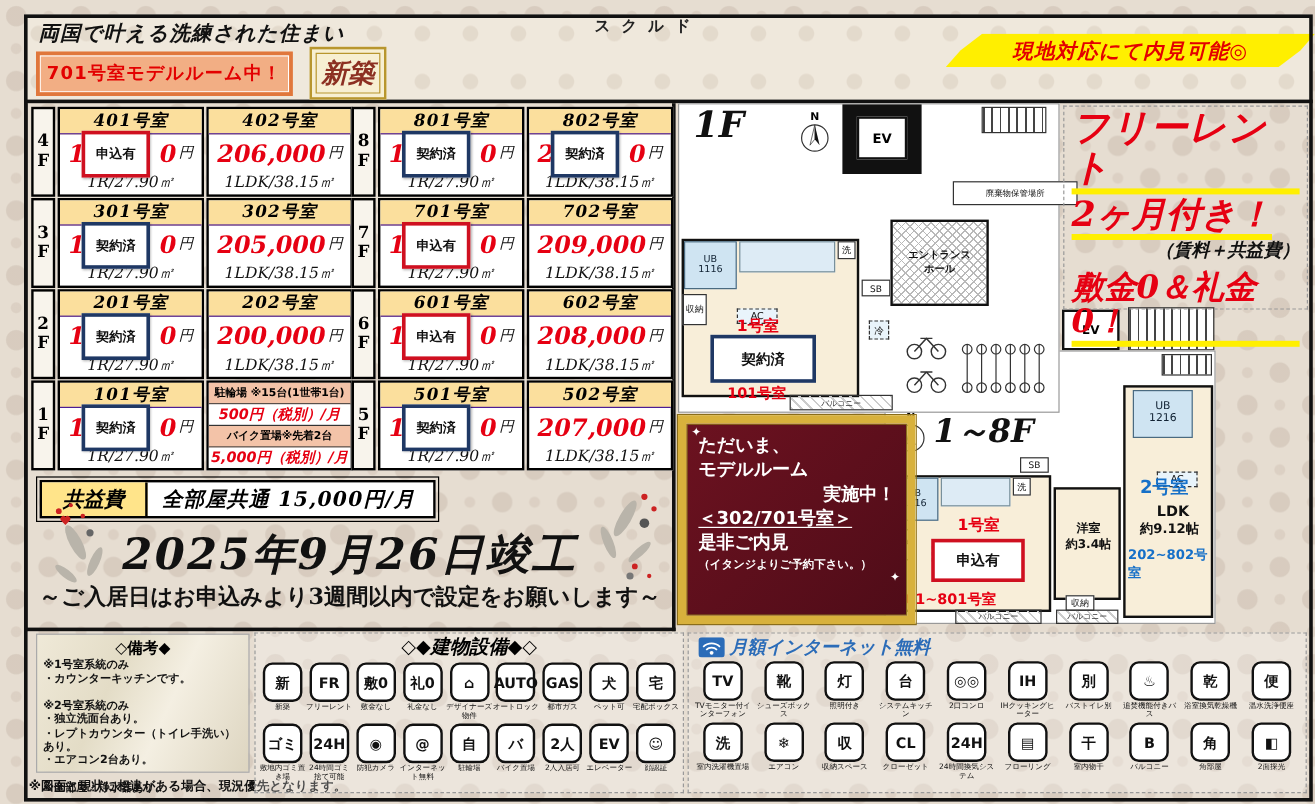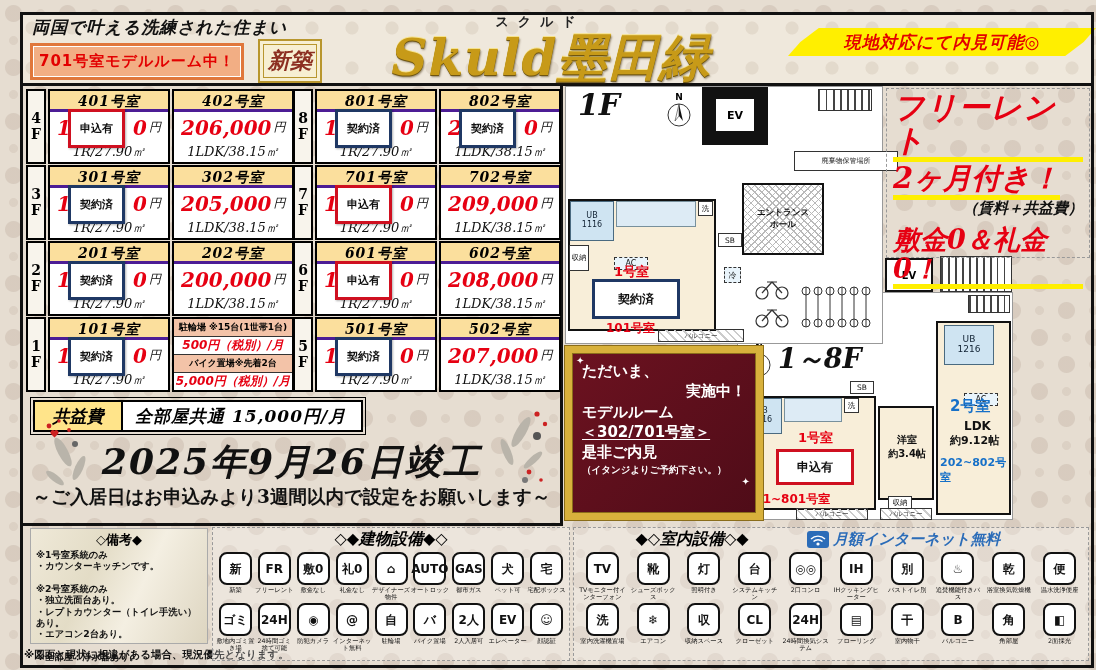--- a/index.html
+++ b/index.html
@@ -47,21 +47,21 @@
   
   .left-panel{ position:absolute; left:20px; top:86px; width:543px; height:440px; border:3px solid #111; border-top:none;}
   .tgroup{ position:absolute; top:3px; width:272px; }
   .tg0{ left:3px; } .tg1{ left:270px; }
   .prow{ display:flex; height:75px; margin-bottom:1px; }
   .flabel{ width:20px; border:2px solid #000; margin-right:2px; background:#f8f4ec;
     display:flex; flex-direction:column; align-items:center; justify-content:center;
     font-family:"DejaVu Serif","Liberation Serif",serif; font-weight:bold; font-size:14px; line-height:1.1;}
   .cell{ width:122px; border:2px solid #000; margin-right:2px; background:#fff; overflow:visible; position:relative;}
   .cell-head{ height:21px; line-height:21px; background:#fbdf9d; text-align:center;
-    font-family:"DejaVu Serif","Liberation Serif",serif; font-weight:bold; font-style:italic; font-size:14px; letter-spacing:1px; border-bottom:3px solid #4c1d95;}
+    font-family:"DejaVu Serif","Liberation Serif",serif; font-weight:bold; font-style:italic; font-size:14px; letter-spacing:1px; border-bottom:1px solid #4c1d95;}
   .cell-price{ position:relative; height:31px; display:flex; align-items:center; padding:0 7px;}
   .pnum{ color:#e60012; font-family:"DejaVu Serif","Liberation Serif",serif; font-weight:bold; font-style:italic; font-size:20px; letter-spacing:0px;}
   .pnum.full{ margin:0 auto; }
   .psp{ flex:1; }
   .yen{ color:#111; font-size:12px; font-family:"DejaVu Serif","Liberation Serif",serif; font-style:italic; margin-left:2px;}
   .badge{ position:absolute; left:18px; top:-3px; z-index:5; background:#fff; border:3px solid #1f3864;
     padding:11px 9px; font-size:11px; font-weight:bold; color:#111; line-height:1; box-shadow:1px 1px 2px rgba(0,0,0,.3);}
   .badge.b-red{ border-color:#cf1020; }
   .cell-layout{ height:20px; text-align:center; font-family:"DejaVu Serif","Liberation Serif",serif; font-style:italic; font-size:13px; color:#111;}
   .cell.parking{ display:flex; flex-direction:column; }
@@ -150,21 +150,20 @@
 <body>
 
 <div class="flyer">
   <div class="frame"></div>
 
   <div class="header">
     <div class="tagline serif">両国で叶える洗練された住まい</div>
     <div class="model-badge">701号室モデルルーム中！</div>
     <div class="new-badge serif">新築</div>
     <div class="furigana">スクルド</div>
-    <div class="main-title serif">Skuld墨田緑</div>
     <div class="visit-hl">現地対応にて内見可能◎</div>
   </div>
 
   <div class="left-panel">
     <div class="tgroup tg0">
         <div class="prow">
           <div class="flabel">
             <span>4</span>
             <span>F</span>
           </div>
@@ -508,22 +507,22 @@
           <circle cx="118" cy="16" r="4"></circle>
           <circle cx="118" cy="48" r="4"></circle>
       </g>
     </svg>
   </div>
 
   <div class="model-box">
     <span class="sparkle" style="left:4px; top:2px;">✦</span>
     <span class="sparkle" style="right:6px; bottom:26px;">✦</span>
     <div class="mline">ただいま、</div>
+    <div class="mline">モデルルーム</div>
     <div class="mline right">実施中！</div>
-    <div class="mline">モデルルーム</div>
     <div class="mline und">＜302/701号室＞</div>
     <div class="mline">是非ご内見</div>
     <div class="small">（イタンジよりご予約下さい。）</div>
   </div>
 
   <div class="promo">
     <div><span class="promo-line pl1">フリーレント</span></div>
     <div><span class="promo-line pl2">2ヶ月付き！</span></div>
     <div class="promo-line pl3">（賃料＋共益費）</div>
     <div><span class="promo-line pl4">敷金0＆礼金0！</span></div>
@@ -620,21 +619,20 @@
         </div>
         <div class="icon-item">
           <div class="icon-box">☺</div>
           <div class="icon-label">顔認証</div>
         </div>
       </div>
   </div>
 
   <div class="equip equipI">
     <div style="text-align:left; padding-left:8px;">
-      <span class="equip-title">◆◇室内設備◇◆</span>
       <span class="inet">
         <svg width="22" height="17" viewBox="0 0 22 17">
           <rect x="0" y="0" width="22" height="17" rx="3" fill="#2b6cb8"></rect>
           <path d="M4 8 a10 10 0 0 1 14 0" fill="none" stroke="#fff" stroke-width="1.4"></path>
           <path d="M6.5 10.5 a6.5 6.5 0 0 1 9 0" fill="none" stroke="#fff" stroke-width="1.4"></path>
           <circle cx="11" cy="13" r="1.6" fill="#fff"></circle>
         </svg>
         <span>月額インターネット無料</span>
       </span>
     </div>

